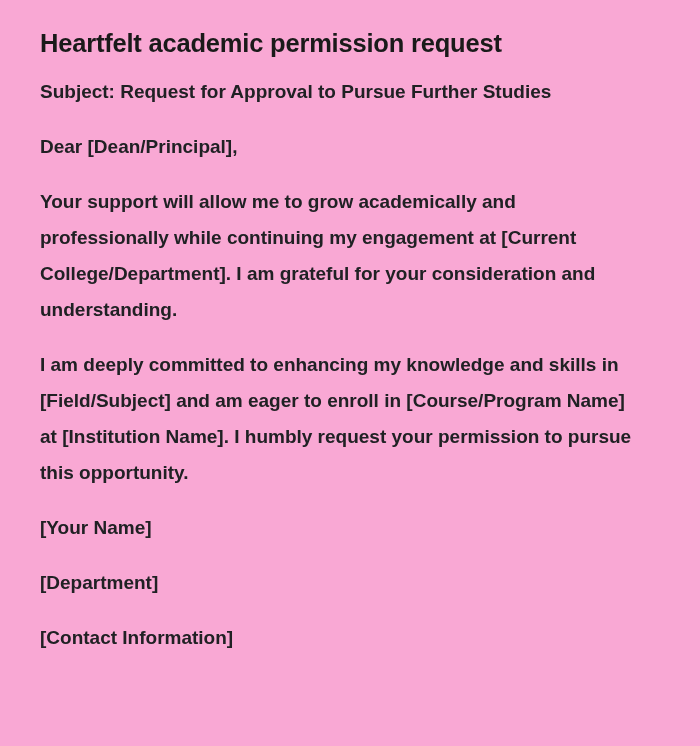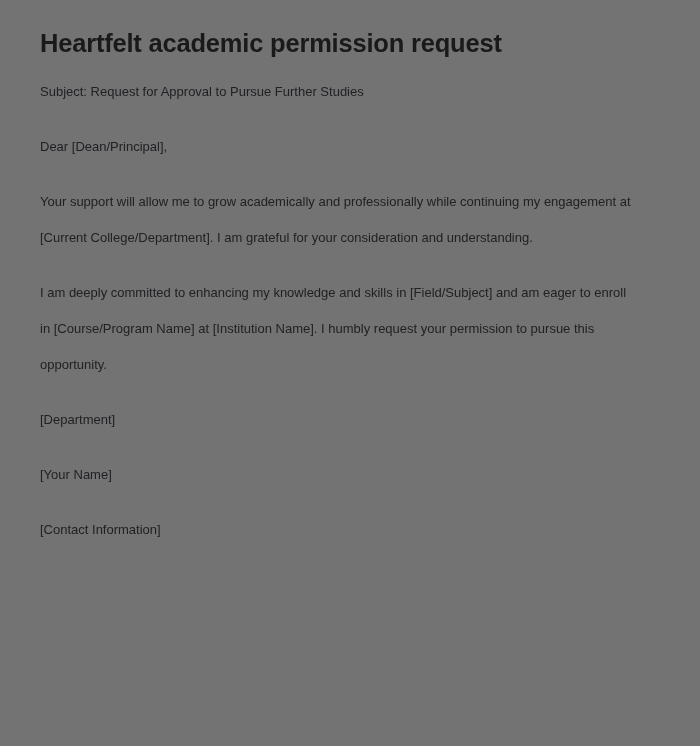--- a/index.html
+++ b/index.html
@@ -13,36 +13,36 @@
     height: 746px;
     overflow: hidden;
     font-family: "Liberation Sans", sans-serif;
     color: #202124;
     -webkit-font-smoothing: antialiased;
   }
   .page {
     box-sizing: border-box;
     width: 700px;
     min-height: 746px;
-    background: #737373;
+    background: #f9a8d4;
     padding: 28px 68px 24px 40px;
   }
   .article-title {
     margin: 0 0 16px 0;
     font-size: 25.5px;
     line-height: 30px;
     font-weight: bold;
     letter-spacing: -0.2px;
     color: #1a1a1a;
   }
   .body-block {
     margin: 0 0 19px 0;
-    font-size: 13px;
+    font-size: 19px;
     line-height: 36px;
-    font-weight: normal;
+    font-weight: bold;
     color: #202124;
     max-width: 596px;
   }
   .body-block:last-child {
     margin-bottom: 0;
   }
 </style>
 </head>
 <body>
 
@@ -52,19 +52,19 @@
 
   <p class="body-block">Subject: Request for Approval to Pursue Further Studies</p>
 
   <p class="body-block">Dear [Dean/Principal],</p>
 
   <p class="body-block">Your support will allow me to grow academically and professionally while continuing my engagement at [Current College/Department]. I am grateful for your consideration and understanding.</p>
 
   <p class="body-block">I am deeply committed to enhancing my knowledge and skills in [Field/Subject] and am eager to enroll in [Course/Program Name] at [Institution Name]. I humbly request your permission to pursue this opportunity.</p>
 
 
+  <p class="body-block">[Your Name]</p>
+
   <p class="body-block">[Department]</p>
-
-  <p class="body-block">[Your Name]</p>
 
   <p class="body-block">[Contact Information]</p>
 
 </div>
 
 </body></html>

